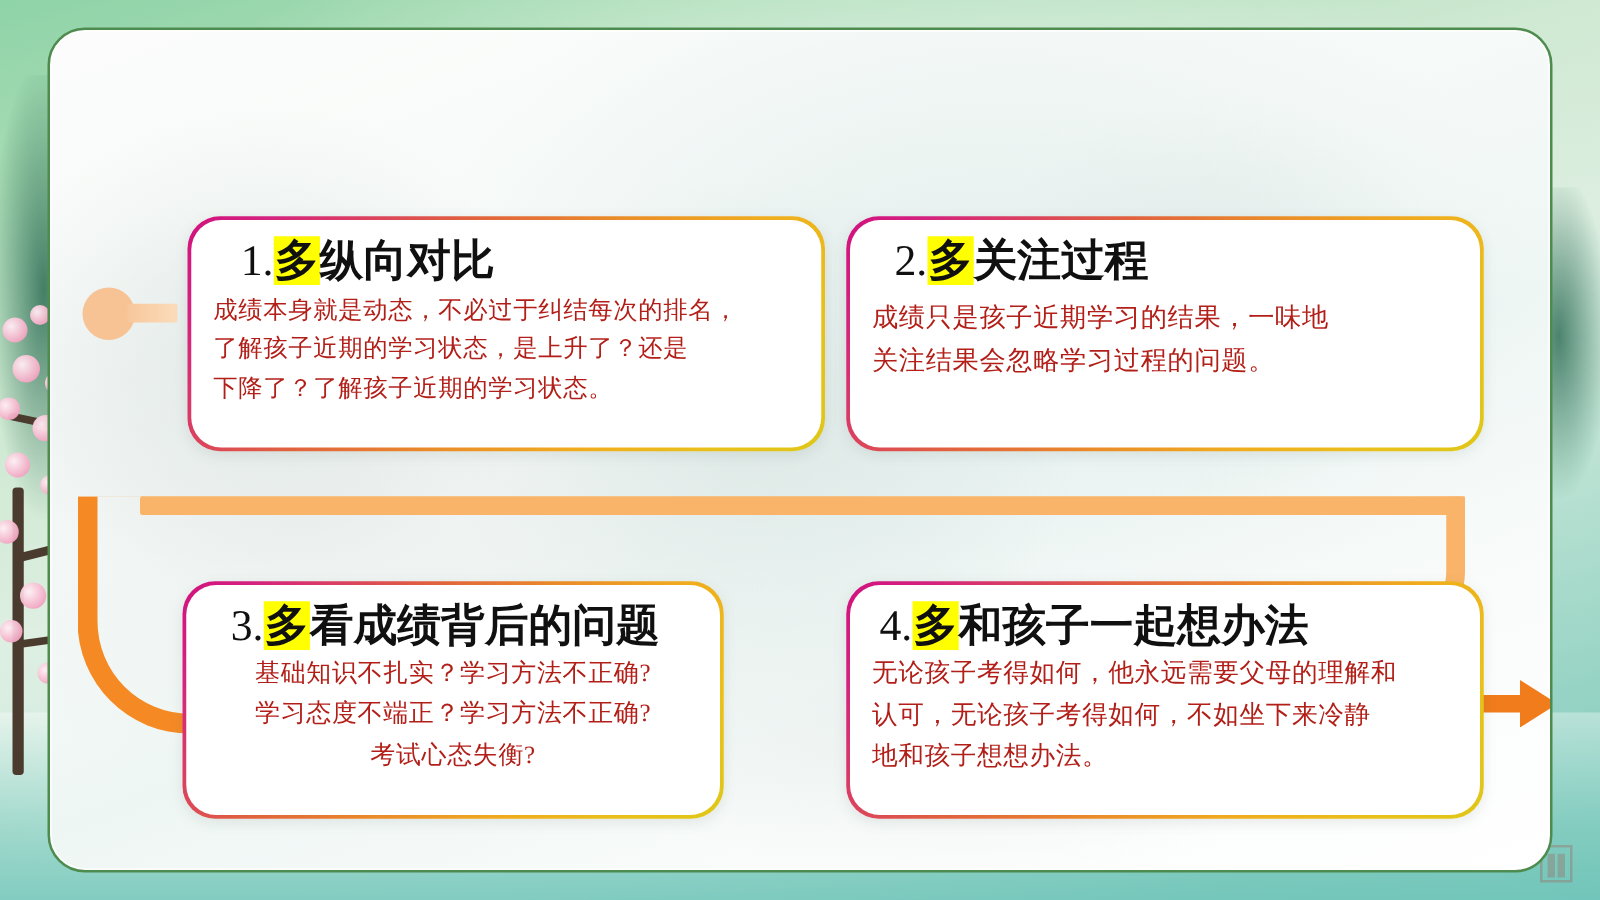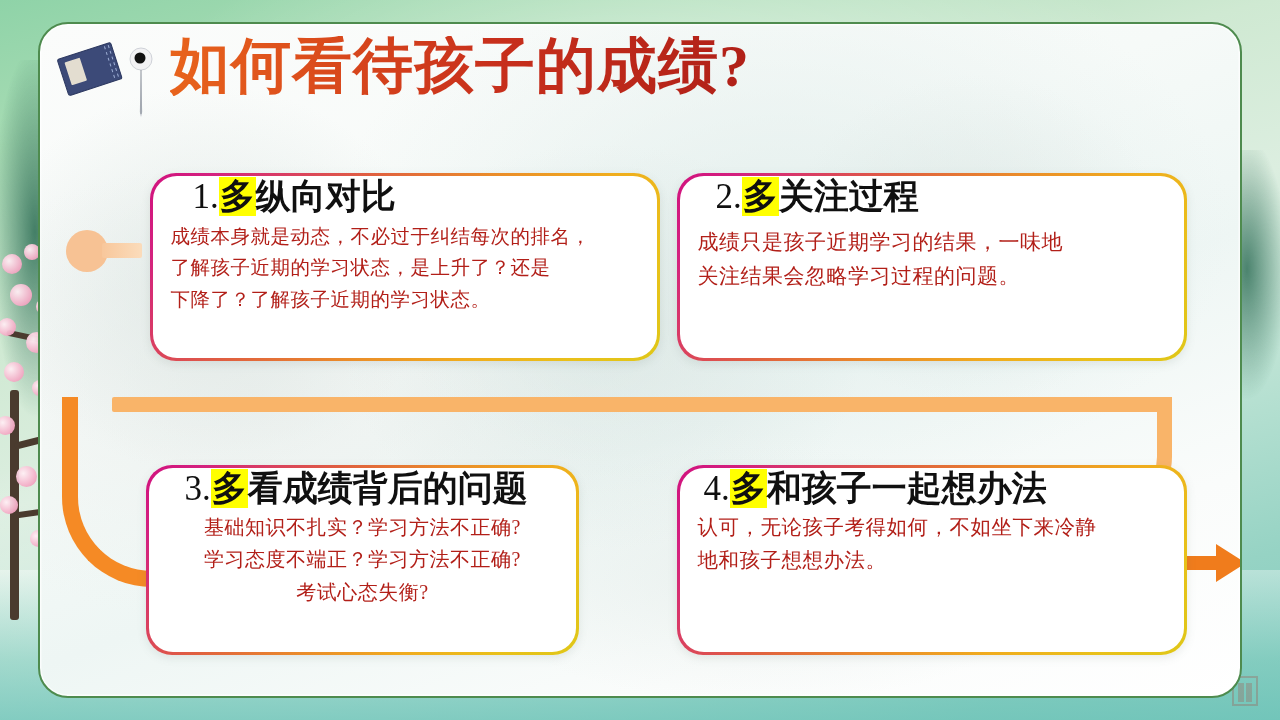--- a/index.html
+++ b/index.html
@@ -171,21 +171,21 @@
     padding: 2.6px;
     background: linear-gradient(128deg,
         #d1117e 0%, #d4227f 10%, #e0603f 34%,
         #ea8b2a 52%, #f0ac1e 70%, #e9c01a 86%, #dfc718 100%);
     box-shadow: 0 3px 10px rgba(90,110,100,.13);
   }
   .card-inner {
     width: 100%; height: 100%;
     border-radius: 24px;
     background: #ffffff;
-    padding: 0 18px 10px 18px;
+    padding: 12px 18px 10px 18px;
     overflow: hidden;
   }
   .card-heading {
     font-family: "Liberation Serif", "DejaVu Serif", serif;
     font-size: 35px; font-weight: 700; color: #101010;
     line-height: 1.18;
     white-space: nowrap;
   }
   .card-heading .num { font-weight: 400; }
   .card-heading .hl {
@@ -244,42 +244,20 @@
     <div class="petal" style="left:56px;top:244px;width:16px;height:16px;"></div>
     <div class="petal" style="left:4px;top:256px;width:18px;height:18px;"></div>
     <div class="petal" style="left:34px;top:290px;width:17px;height:17px;"></div>
   </div>
 
   <div id="bg-seal"></div>
 
   <div id="panel">
     <div id="panel-watermark"></div>
 
-    <div id="header">
-
-      <svg id="book-icon" viewBox="0 0 72 60">
-        <g transform="rotate(-18 36 30)">
-          <rect x="8" y="10" width="56" height="38" rx="2" fill="#3c4a78"></rect>
-          <rect x="8" y="10" width="56" height="38" rx="2" fill="none" stroke="#2c3860" stroke-width="1"></rect>
-          <rect x="14" y="15" width="16" height="24" rx="1" fill="#e3ddd0"></rect>
-          <line x1="57" y1="12" x2="57" y2="46" stroke="#9fb0d6" stroke-width="1" stroke-dasharray="3 3"></line>
-          <line x1="61" y1="12" x2="61" y2="46" stroke="#9fb0d6" stroke-width="1" stroke-dasharray="3 3"></line>
-        </g>
-      </svg>
-
-      <svg id="pin-icon" viewBox="0 0 26 72">
-        <ellipse cx="13" cy="13" rx="11" ry="11" fill="#f2f2f4"></ellipse>
-        <ellipse cx="13" cy="13" rx="11" ry="11" fill="none" stroke="#cfd2d8" stroke-width="1"></ellipse>
-        <ellipse cx="12" cy="12" rx="5.5" ry="5.5" fill="#111111"></ellipse>
-        <path d="M13 23 L14.2 66 L13 71 L11.8 66 Z" fill="#b9bec6"></path>
-        <line x1="13" y1="24" x2="13" y2="68" stroke="#8e949d" stroke-width="1"></line>
-      </svg>
-
-      <div id="page-title">如何看待孩子的成绩?</div>
-    </div>
 
     <div id="flow">
       <div id="flow-start-dot"></div>
       <div id="flow-start-stub"></div>
       <div id="flow-mid-stub"></div>
       <div id="flow-h-line"></div>
       <div id="flow-u-right"></div>
       <div id="flow-u-left"></div>
       <div id="flow-u-left-tail"></div>
       <svg id="flow-arrow" viewBox="0 0 66 38">
@@ -324,20 +302,21 @@
         </div>
       </div>
     </div>
 
     <div class="card" id="card-4">
       <div class="card-inner">
         <div class="card-heading">
           <span class="num">4.</span><span class="hl">多</span><span>和孩子一起想办法</span>
         </div>
         <div class="card-body">
+          <div>无论孩子考得如何，他永远需要父母的理解和</div>
           <div>认可，无论孩子考得如何，不如坐下来冷静</div>
           <div>地和孩子想想办法。</div>
         </div>
       </div>
     </div>
 
   </div>
 </div>
 
 </body></html>

